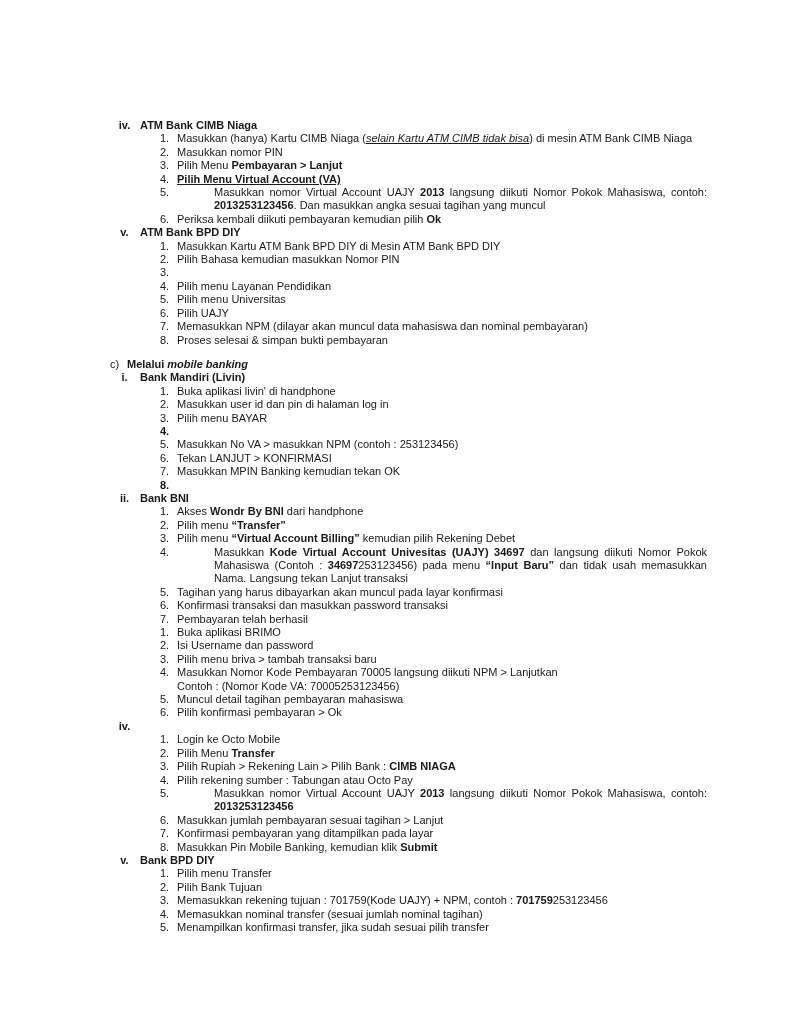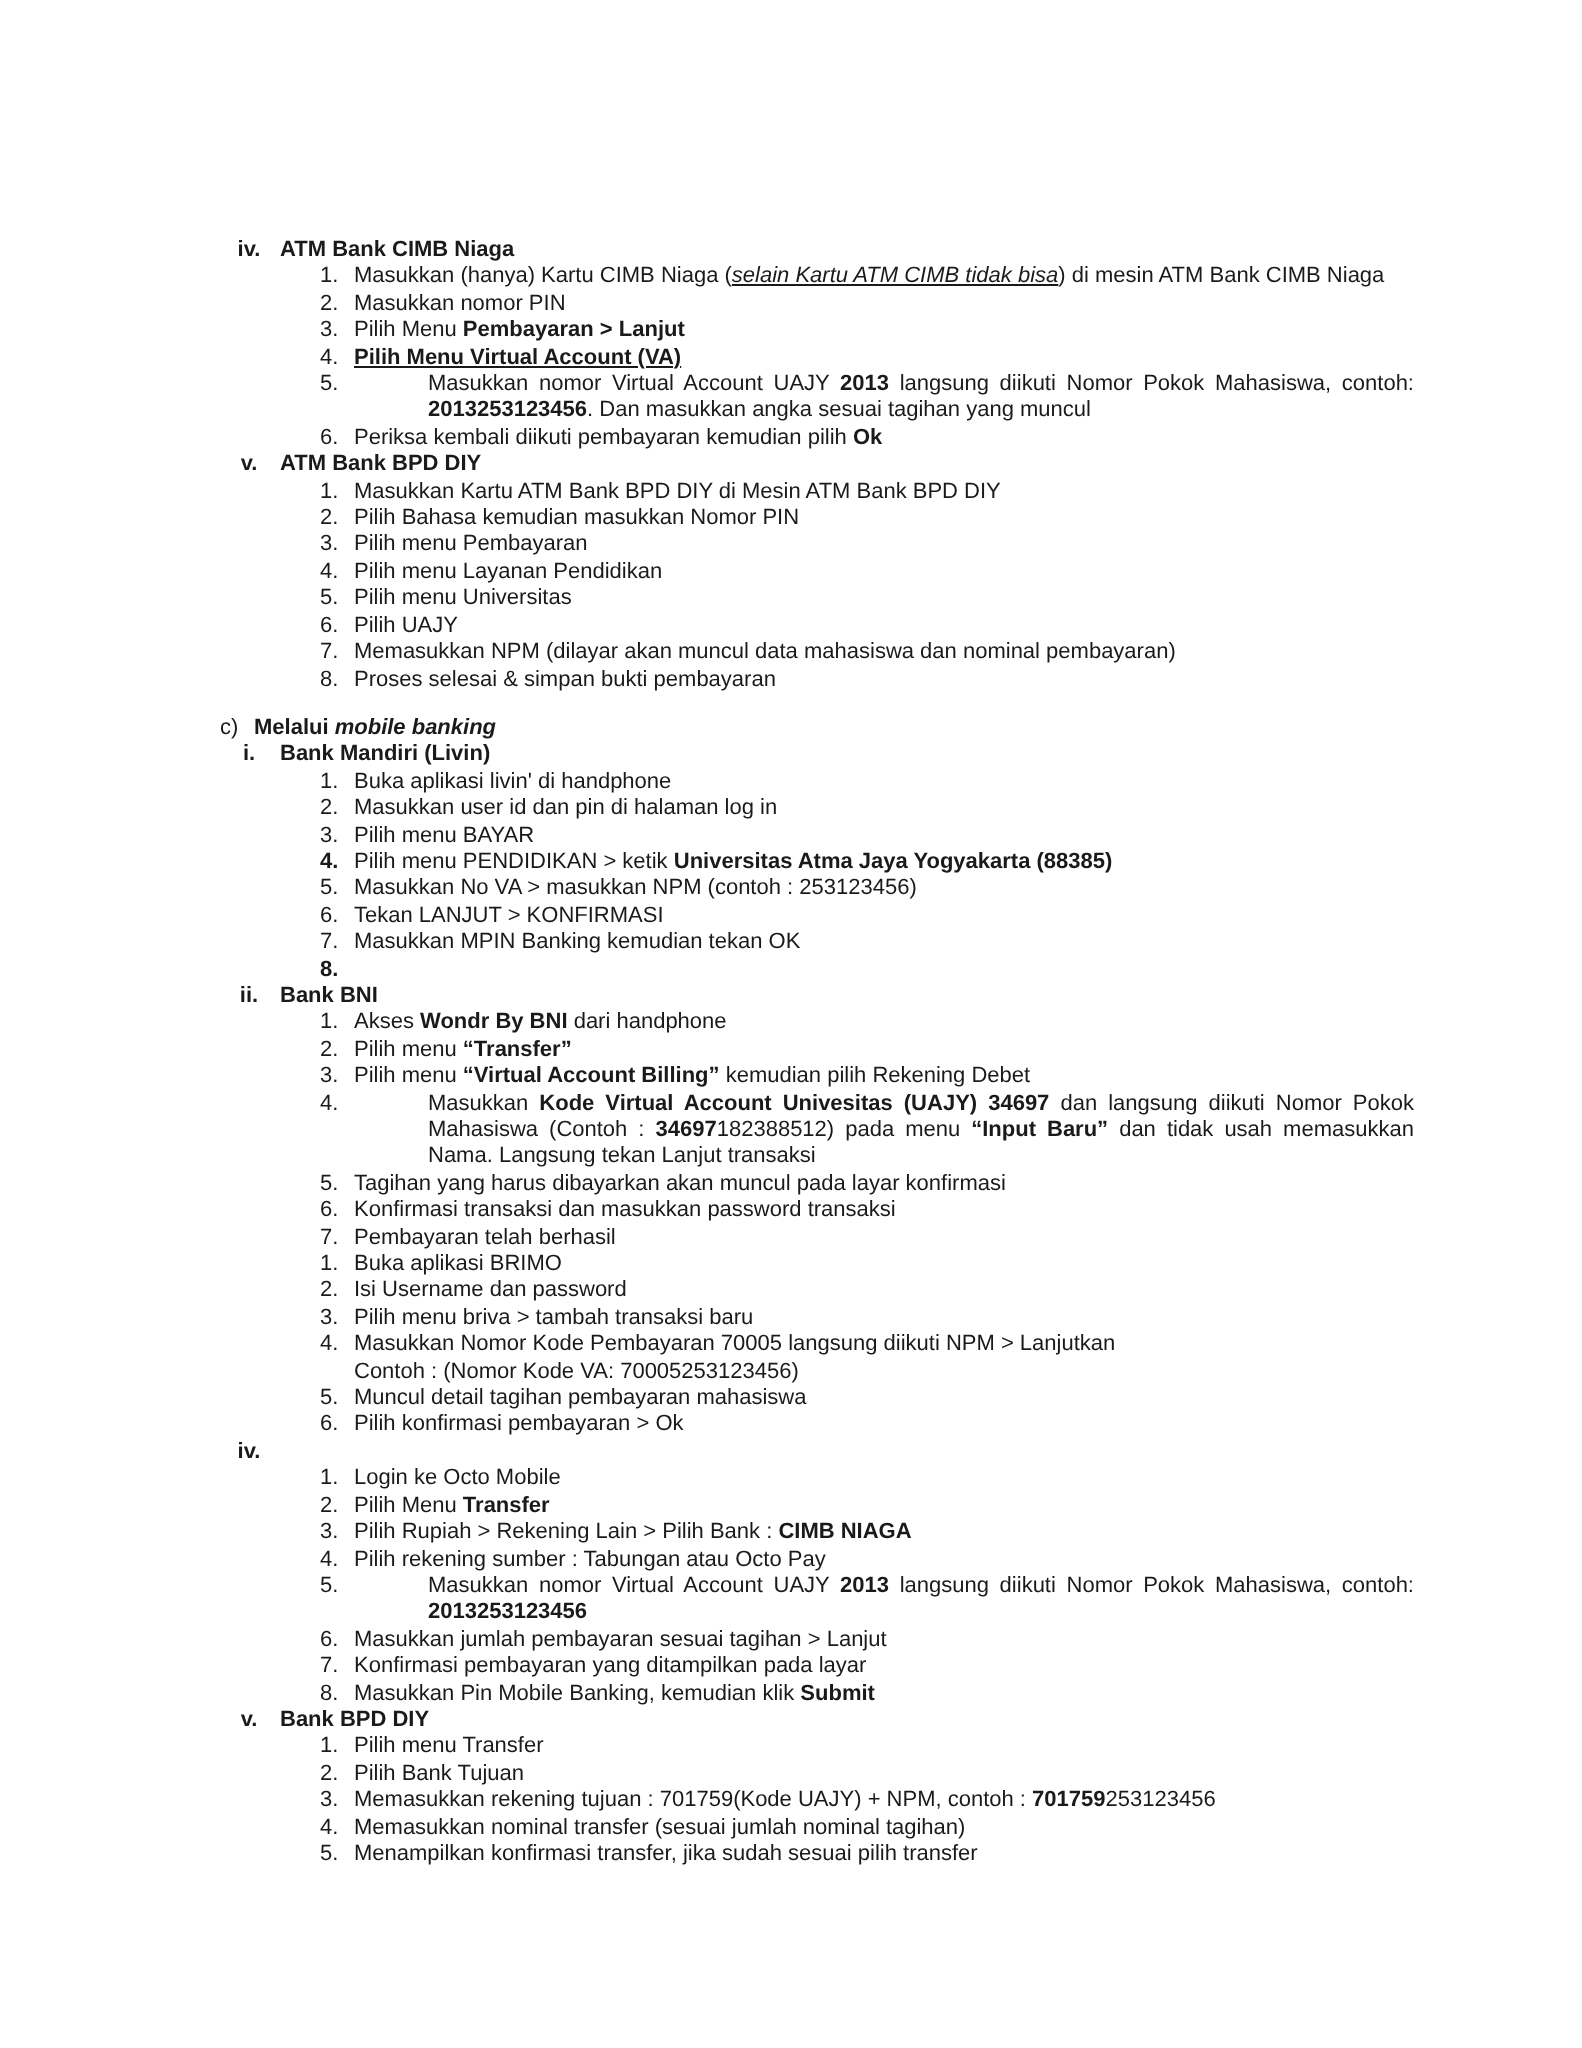--- a/index.html
+++ b/index.html
@@ -65,21 +65,20 @@
       <div class="item-row">
         <span class="item-num">1.</span>
         <div class="item-body"><span>Masukkan Kartu ATM Bank BPD DIY di Mesin ATM Bank BPD DIY</span></div>
       </div>
       <div class="item-row">
         <span class="item-num">2.</span>
         <div class="item-body"><span>Pilih Bahasa kemudian masukkan Nomor PIN</span></div>
       </div>
       <div class="item-row">
         <span class="item-num">3.</span>
-        <div class="item-body"><span>Pilih menu Pembayaran</span></div>
       </div>
       <div class="item-row">
         <span class="item-num">4.</span>
         <div class="item-body"><span>Pilih menu Layanan Pendidikan</span></div>
       </div>
       <div class="item-row">
         <span class="item-num">5.</span>
         <div class="item-body"><span>Pilih menu Universitas</span></div>
       </div>
       <div class="item-row">
@@ -109,21 +108,20 @@
       <div class="item-row">
         <span class="item-num">2.</span>
         <div class="item-body"><span>Masukkan user id dan pin di halaman log in</span></div>
       </div>
       <div class="item-row">
         <span class="item-num">3.</span>
         <div class="item-body"><span>Pilih menu BAYAR</span></div>
       </div>
       <div class="item-row">
         <span class="item-num mb">4.</span>
-        <div class="item-body"><span>Pilih menu PENDIDIKAN &gt; ketik </span><span class="b">Universitas Atma Jaya Yogyakarta (88385)</span></div>
       </div>
       <div class="item-row">
         <span class="item-num">5.</span>
         <div class="item-body"><span>Masukkan No VA &gt; masukkan NPM (contoh : 253123456)</span></div>
       </div>
       <div class="item-row">
         <span class="item-num">6.</span>
         <div class="item-body"><span>Tekan LANJUT &gt; KONFIRMASI</span></div>
       </div>
       <div class="item-row">
@@ -144,21 +142,21 @@
       <div class="item-row">
         <span class="item-num">2.</span>
         <div class="item-body"><span>Pilih menu </span><span class="b">“Transfer”</span></div>
       </div>
       <div class="item-row">
         <span class="item-num">3.</span>
         <div class="item-body"><span>Pilih menu </span><span class="b">“Virtual Account Billing”</span><span> kemudian pilih Rekening Debet</span></div>
       </div>
       <div class="item-row">
         <span class="item-num">4.</span>
-        <div class="item-body jt"><span>Masukkan </span><span class="b">Kode Virtual Account Univesitas (UAJY) 34697</span><span> dan langsung diikuti Nomor Pokok Mahasiswa (Contoh : </span><span class="b">34697</span><span>182388512) pada menu </span><span class="b">“Input Baru”</span><span> dan tidak usah memasukkan Nama. Langsung tekan Lanjut transaksi</span></div>
+        <div class="item-body jt"><span>Masukkan </span><span class="b">Kode Virtual Account Univesitas (UAJY) 34697</span><span> dan langsung diikuti Nomor Pokok Mahasiswa (Contoh : </span><span class="b">34697</span><span>253123456) pada menu </span><span class="b">“Input Baru”</span><span> dan tidak usah memasukkan Nama. Langsung tekan Lanjut transaksi</span></div>
       </div>
       <div class="item-row">
         <span class="item-num">5.</span>
         <div class="item-body"><span>Tagihan yang harus dibayarkan akan muncul pada layar konfirmasi</span></div>
       </div>
       <div class="item-row">
         <span class="item-num">6.</span>
         <div class="item-body"><span>Konfirmasi transaksi dan masukkan password transaksi</span></div>
       </div>
       <div class="item-row">

